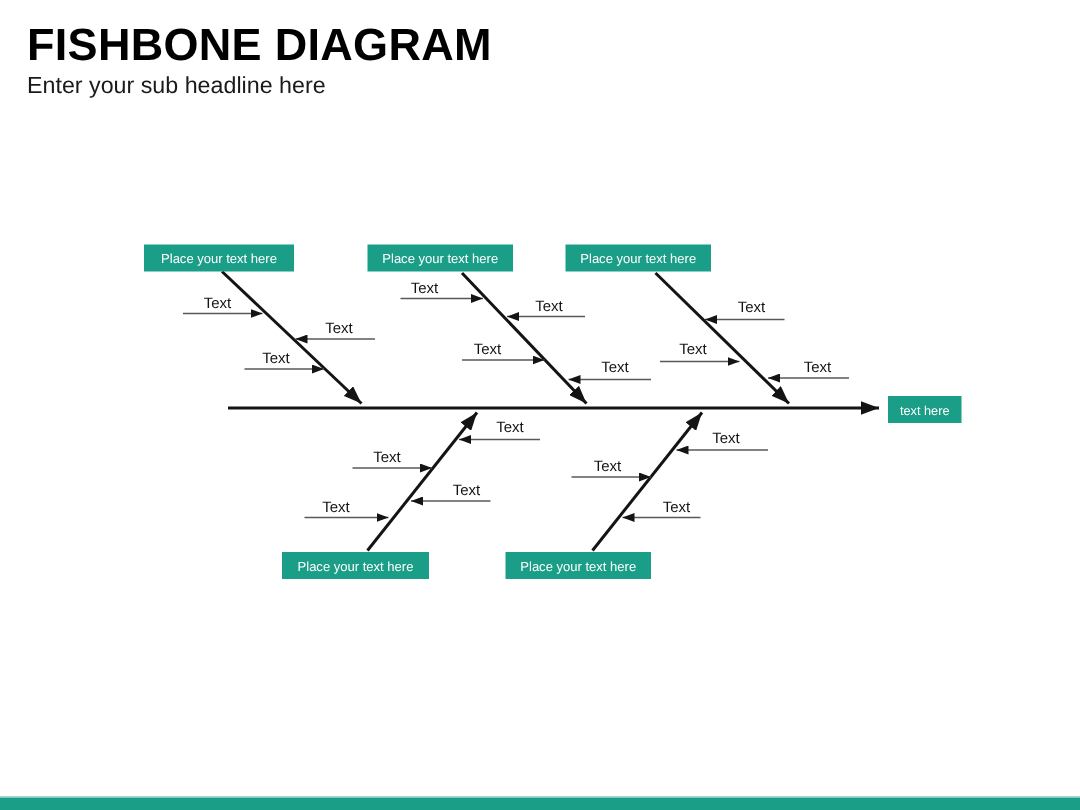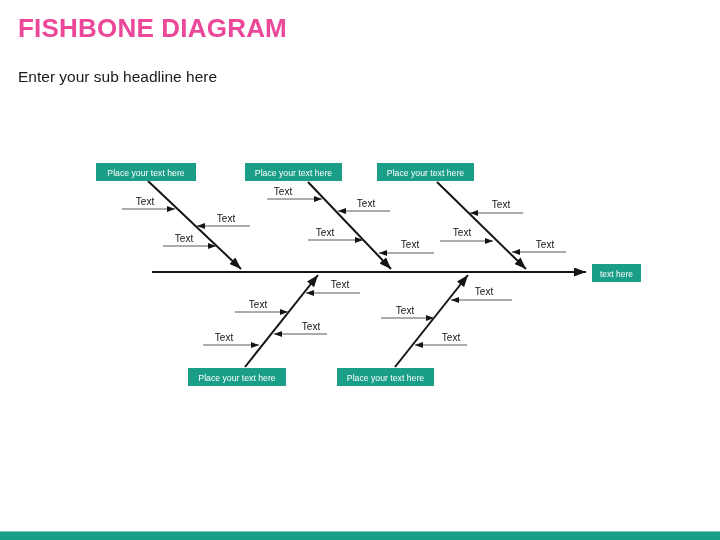--- a/index.html
+++ b/index.html
@@ -4,25 +4,25 @@
 <style>
   html,body{margin:0;padding:0;}
   body{
     width:720px;height:540px;position:relative;overflow:hidden;
     background:#ffffff;
     font-family:"Liberation Sans",sans-serif;
     -webkit-font-smoothing:antialiased;
   }
   .slide-header{position:absolute;left:18px;top:13px;}
   .slide-title{
-    font-size:26px;font-weight:bold;color:#ec4899;letter-spacing:0.2px;
+    font-size:30px;font-weight:bold;color:#000000;letter-spacing:0.2px;
     line-height:1.2;
   }
   .slide-subtitle{
-    font-size:15.5px;font-weight:normal;color:#1a1a1a;margin-top:24px;
+    font-size:15.5px;font-weight:normal;color:#1a1a1a;margin-top:0;
     line-height:1.2;
   }
   .diagram-svg{position:absolute;left:0;top:0;width:720px;height:540px;}
   .main-line{stroke:var(--line-color,#141414);stroke-width:2;fill:none;}
   .sub-line{stroke:var(--subline-color,#595959);stroke-width:1;fill:none;}
   .cause-box{fill:var(--accent-color,#1b9e87);}
   .box-label{
     font-family:"Liberation Sans",sans-serif;font-size:8.7px;fill:#ffffff;
     text-anchor:middle;
   }

